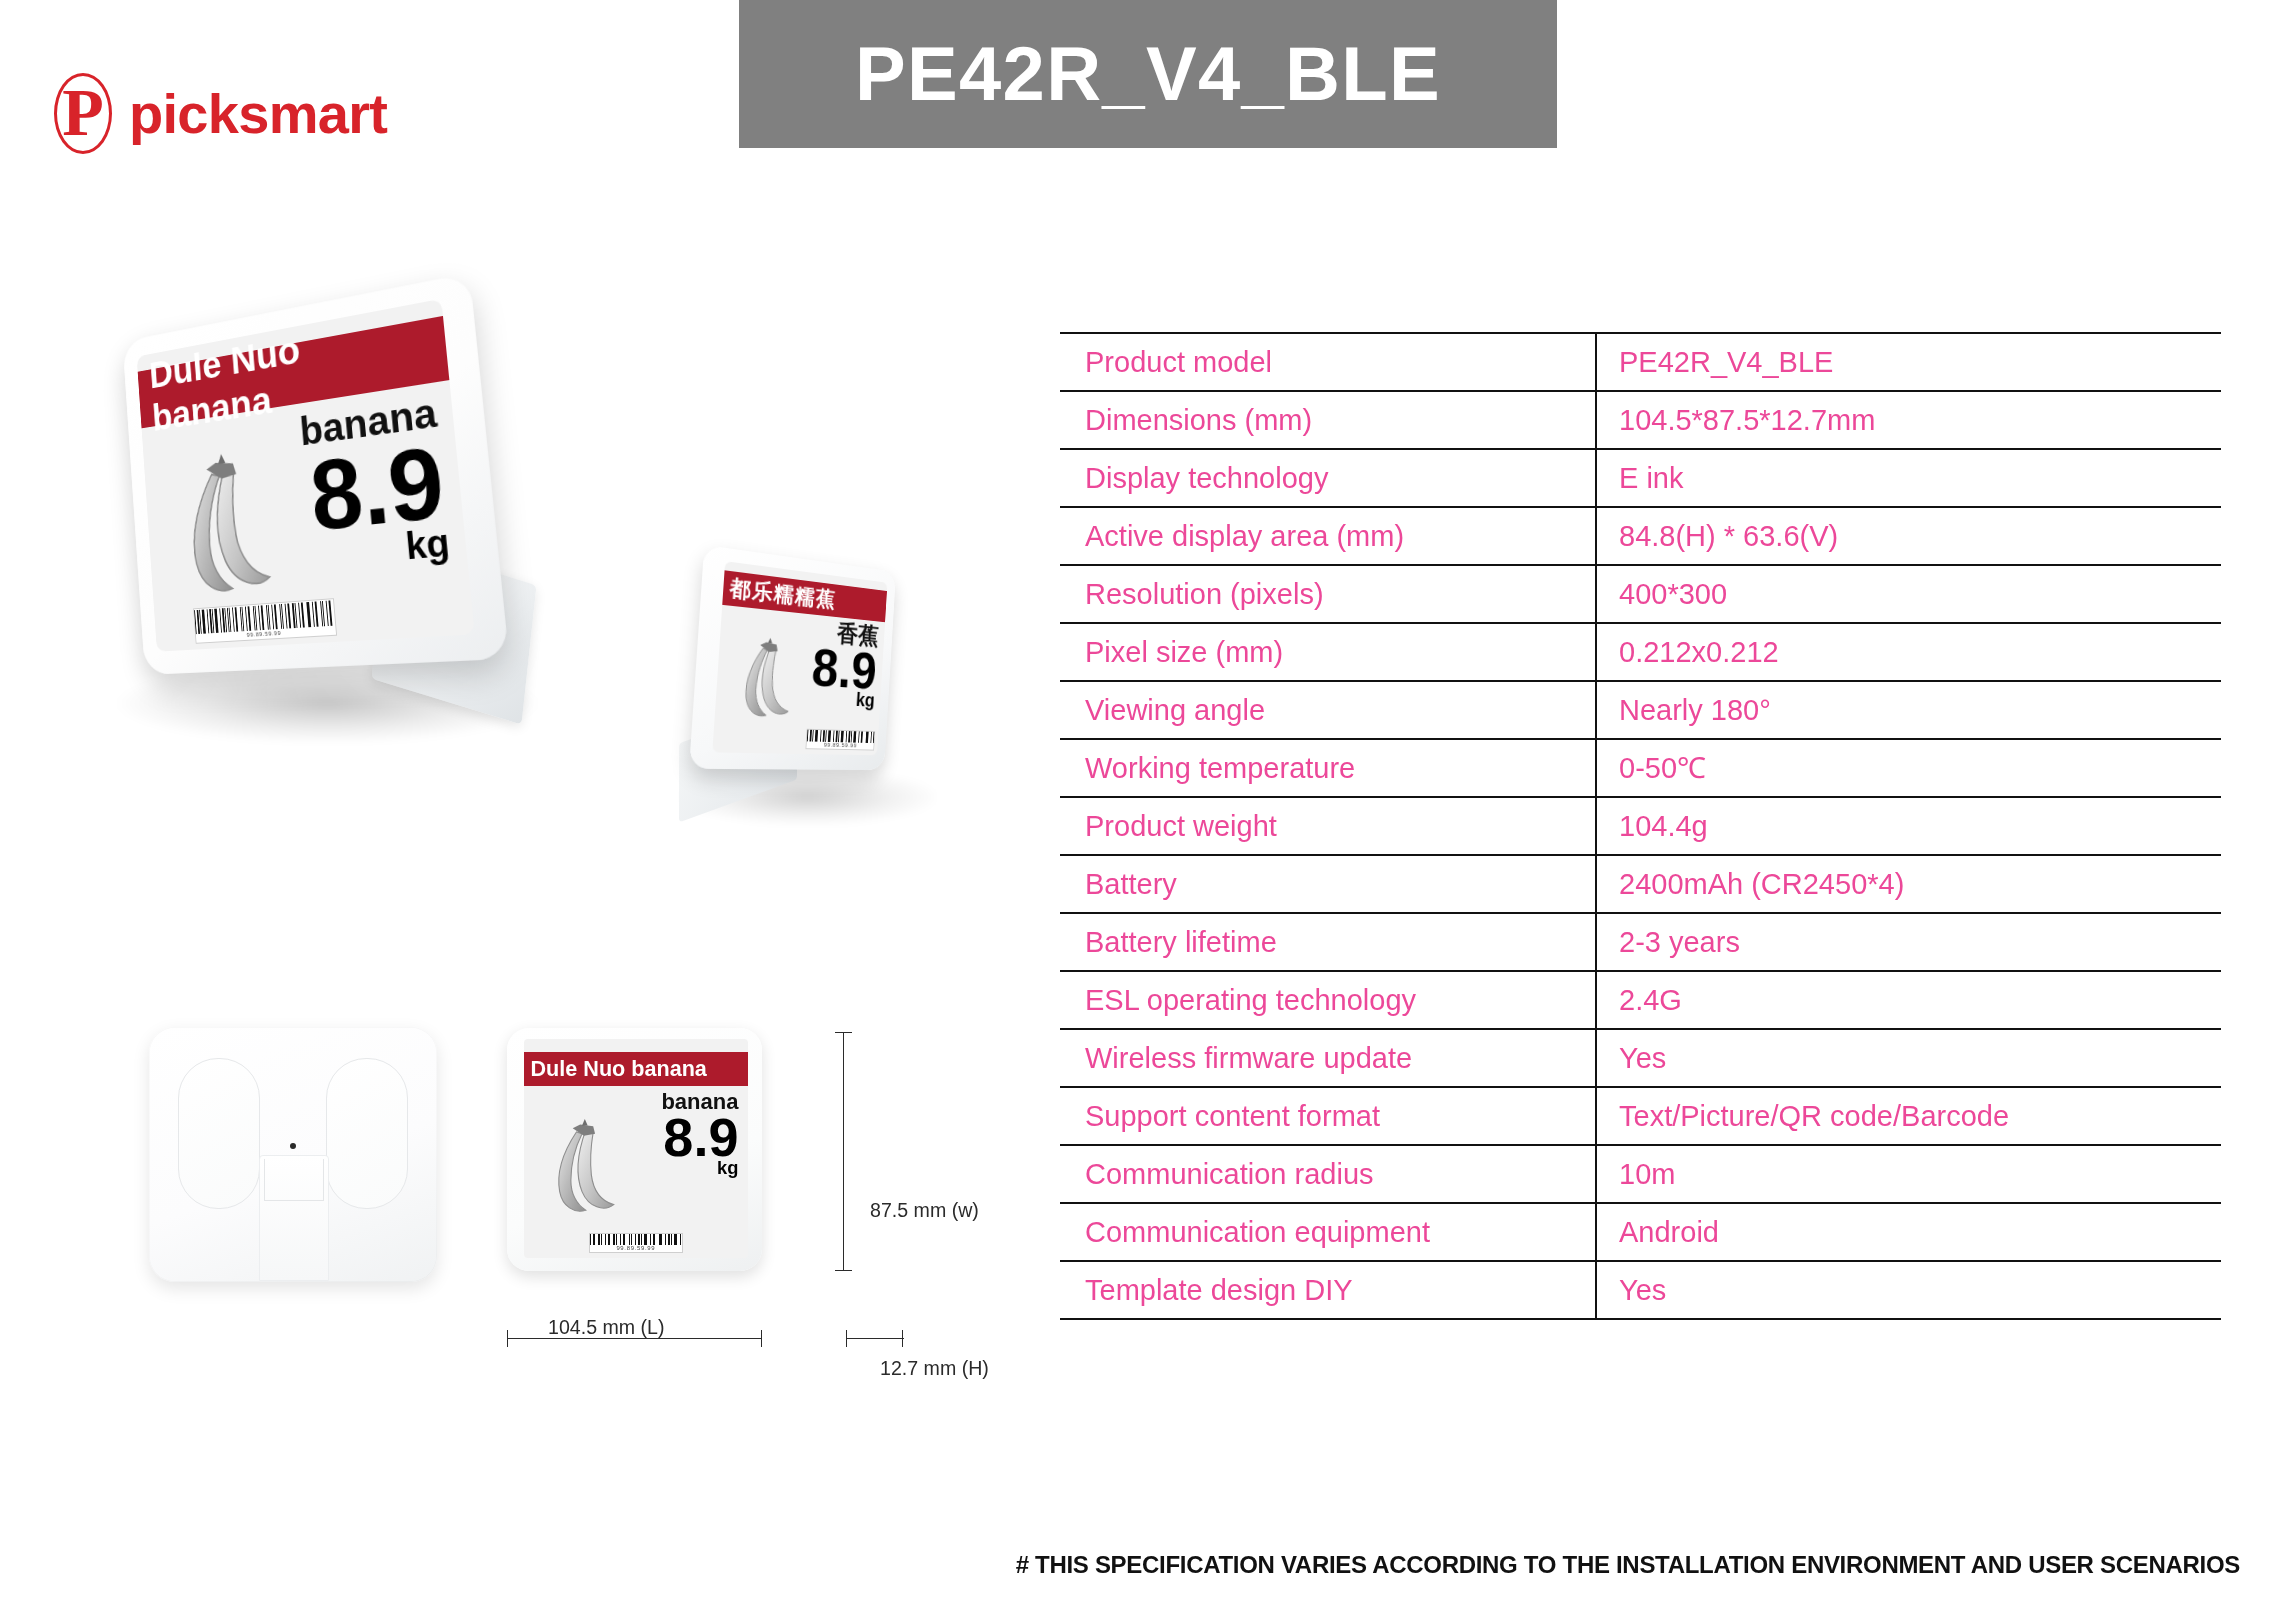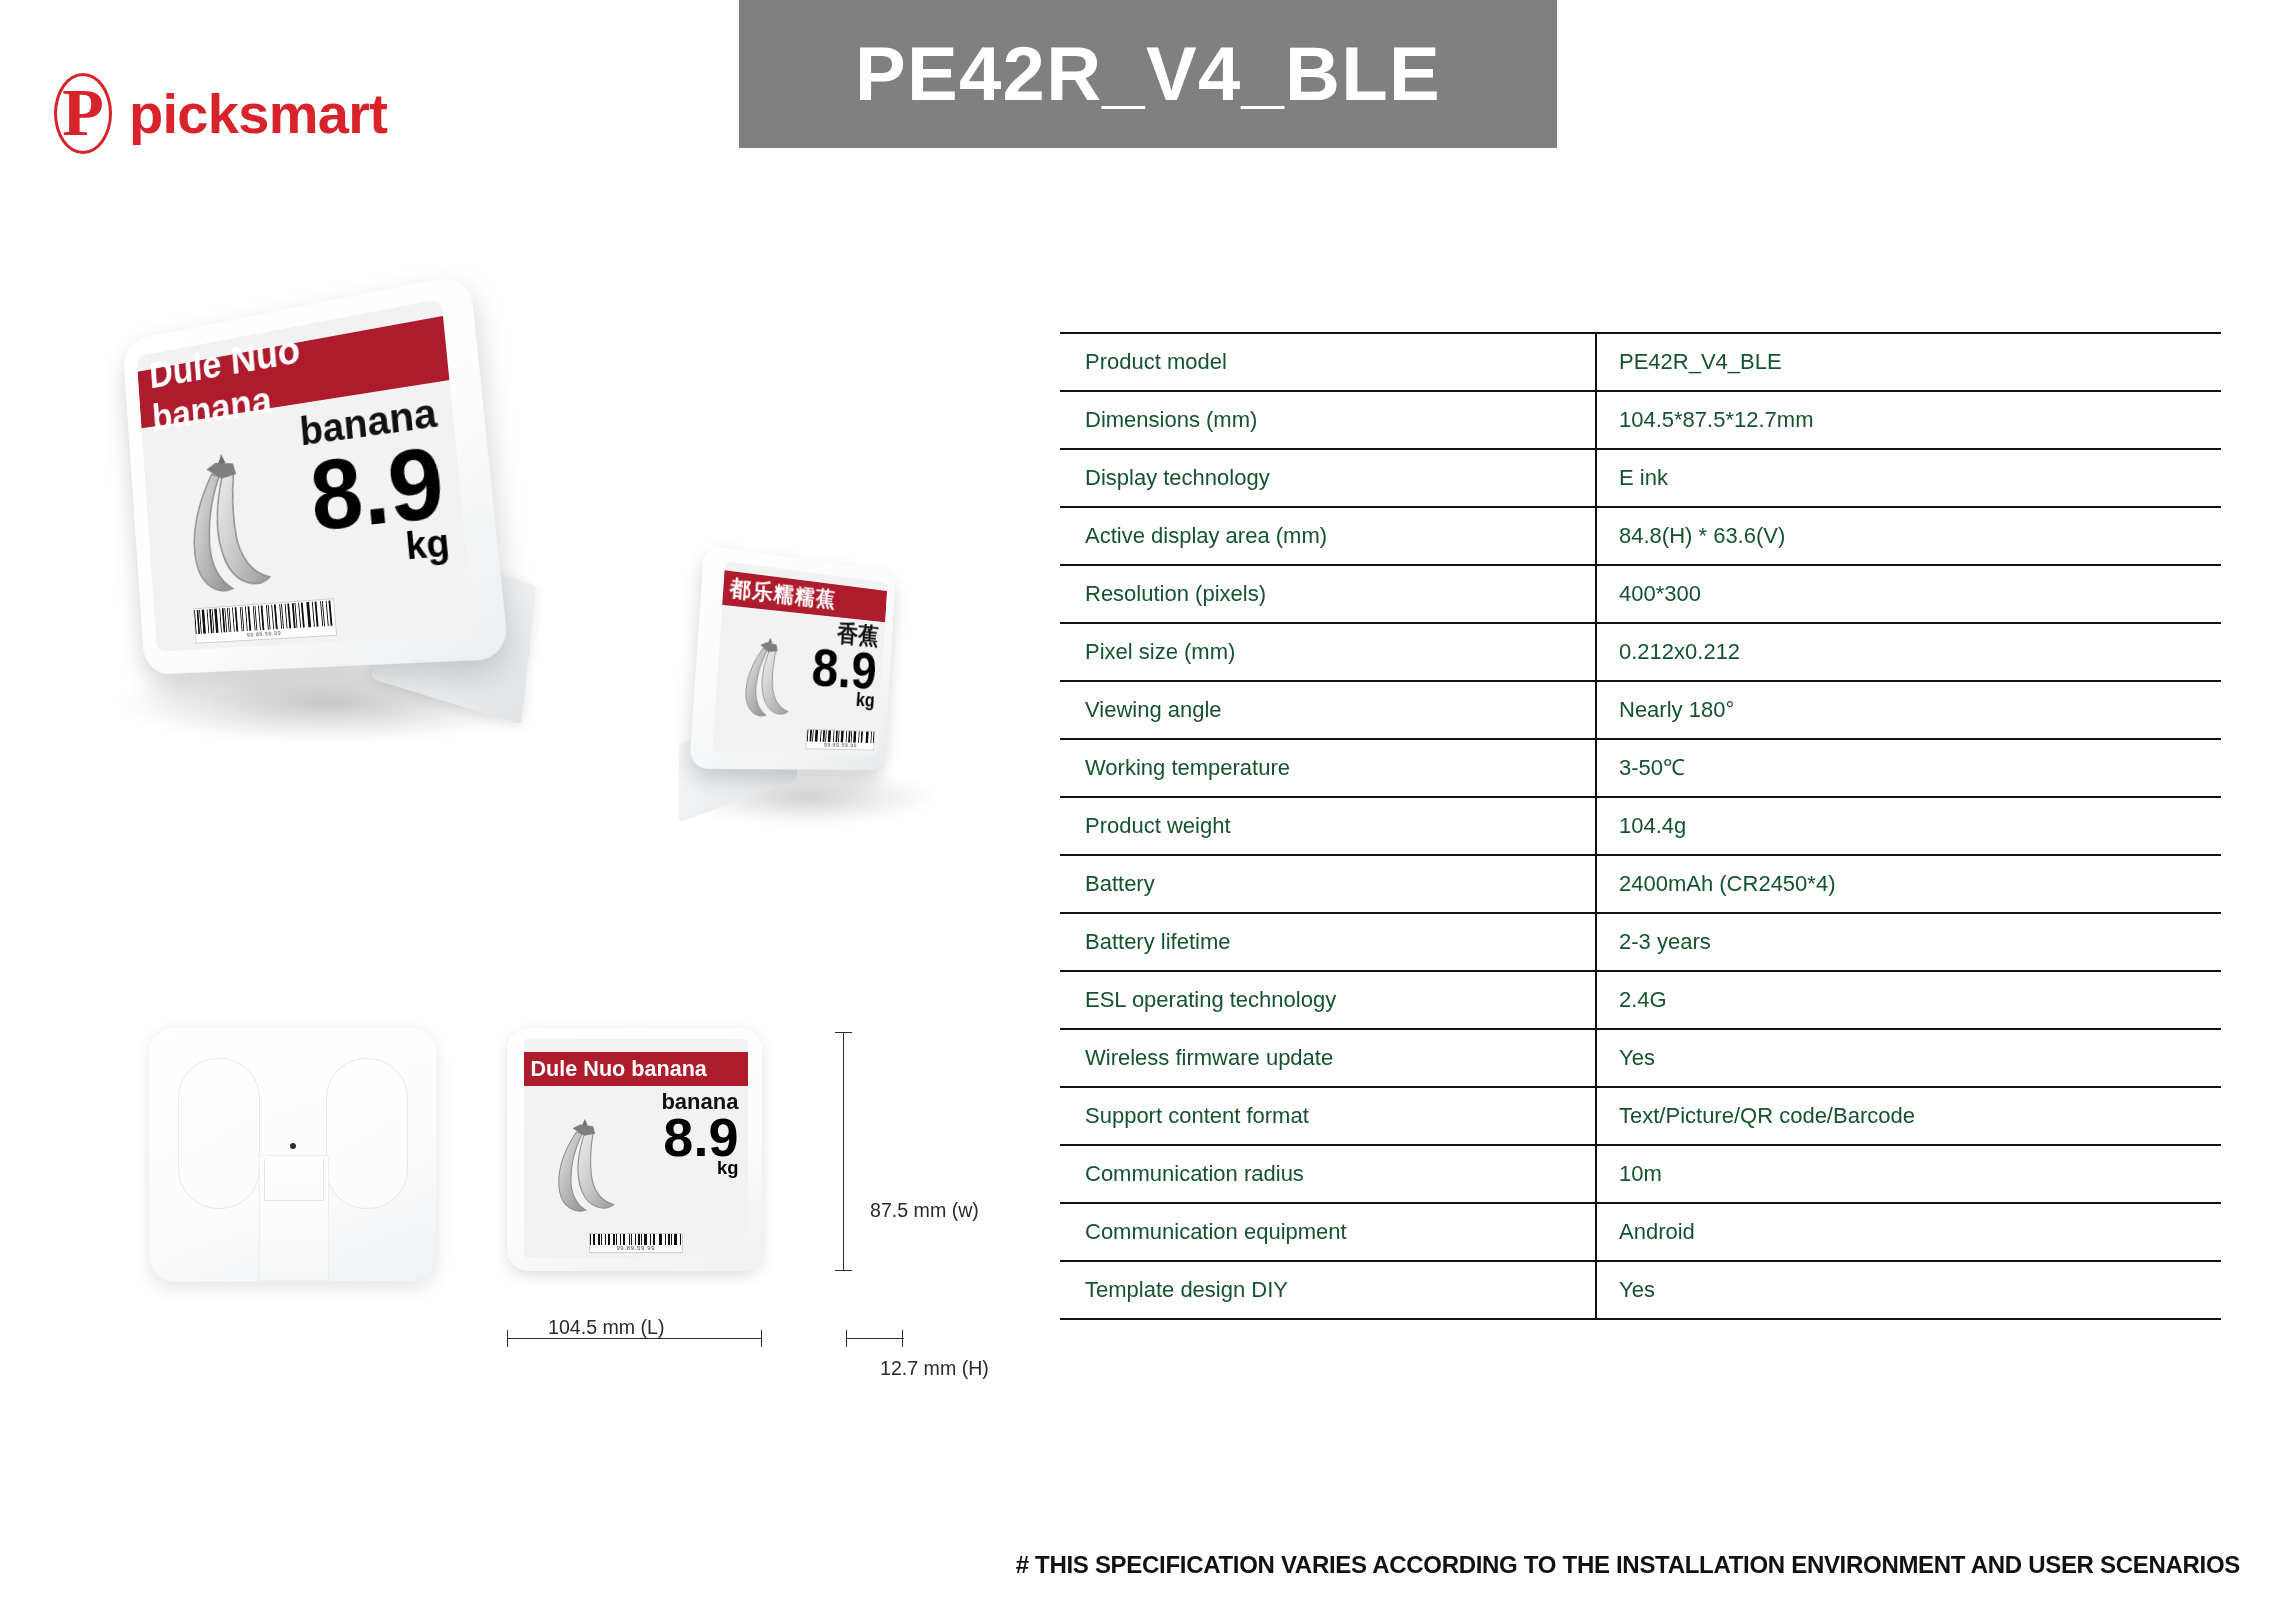--- a/index.html
+++ b/index.html
@@ -419,22 +419,22 @@
     left: 1060px;
     top: 332px;
     width: 1161px;
     border-collapse: collapse;
     table-layout: fixed;
   }
   #spec-table tr { height: 58px; }
   #spec-table td {
     border-top: 2px solid #111;
     border-bottom: 0;
-    font-size: 22px;
-    color: #14532d;
+    font-size: 29px;
+    color: #ec4899;
     padding: 0 0 0 25px;
     vertical-align: middle;
     line-height: 1.05;
   }
   #spec-table tr:last-child td { border-bottom: 2px solid #111; }
   #spec-table td.key {
     width: 510px;
     border-right: 2px solid #111;
   }
   #spec-table td.val { padding-left: 22px; }
@@ -612,21 +612,21 @@
       <tr>
         <td class="key">Pixel size (mm)</td>
         <td class="val">0.212x0.212</td>
       </tr>
       <tr>
         <td class="key">Viewing angle</td>
         <td class="val">Nearly 180°</td>
       </tr>
       <tr>
         <td class="key">Working temperature</td>
-        <td class="val">3-50℃</td>
+        <td class="val">0-50℃</td>
       </tr>
       <tr>
         <td class="key">Product weight</td>
         <td class="val">104.4g</td>
       </tr>
       <tr>
         <td class="key">Battery</td>
         <td class="val">2400mAh (CR2450*4)</td>
       </tr>
       <tr>

